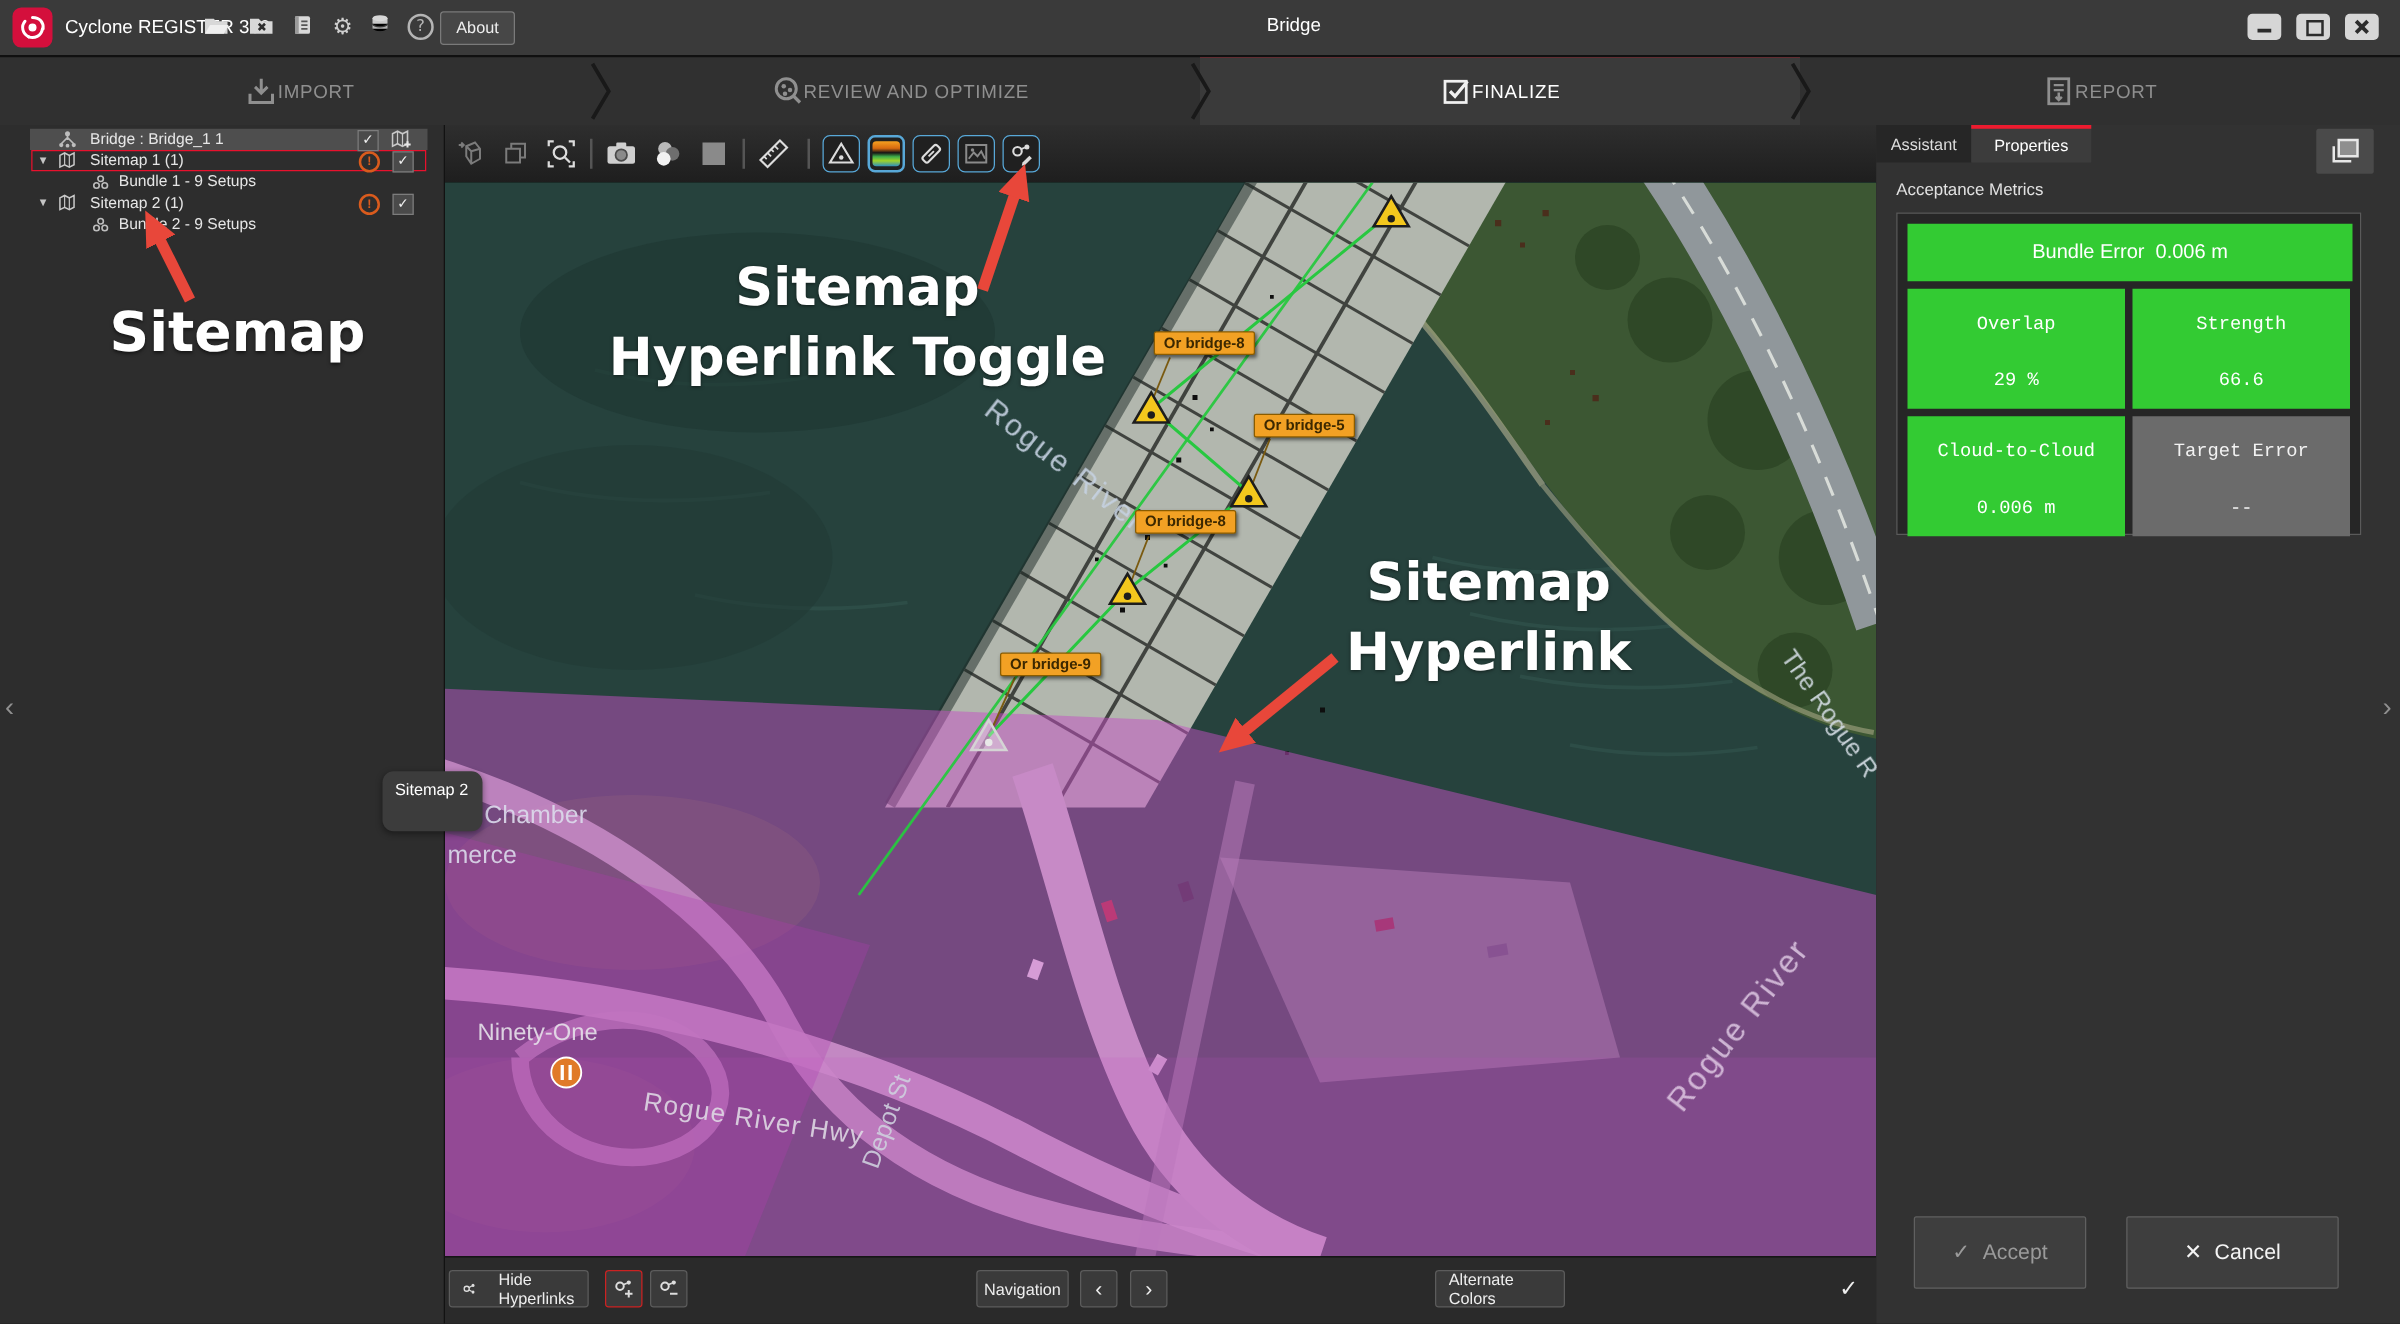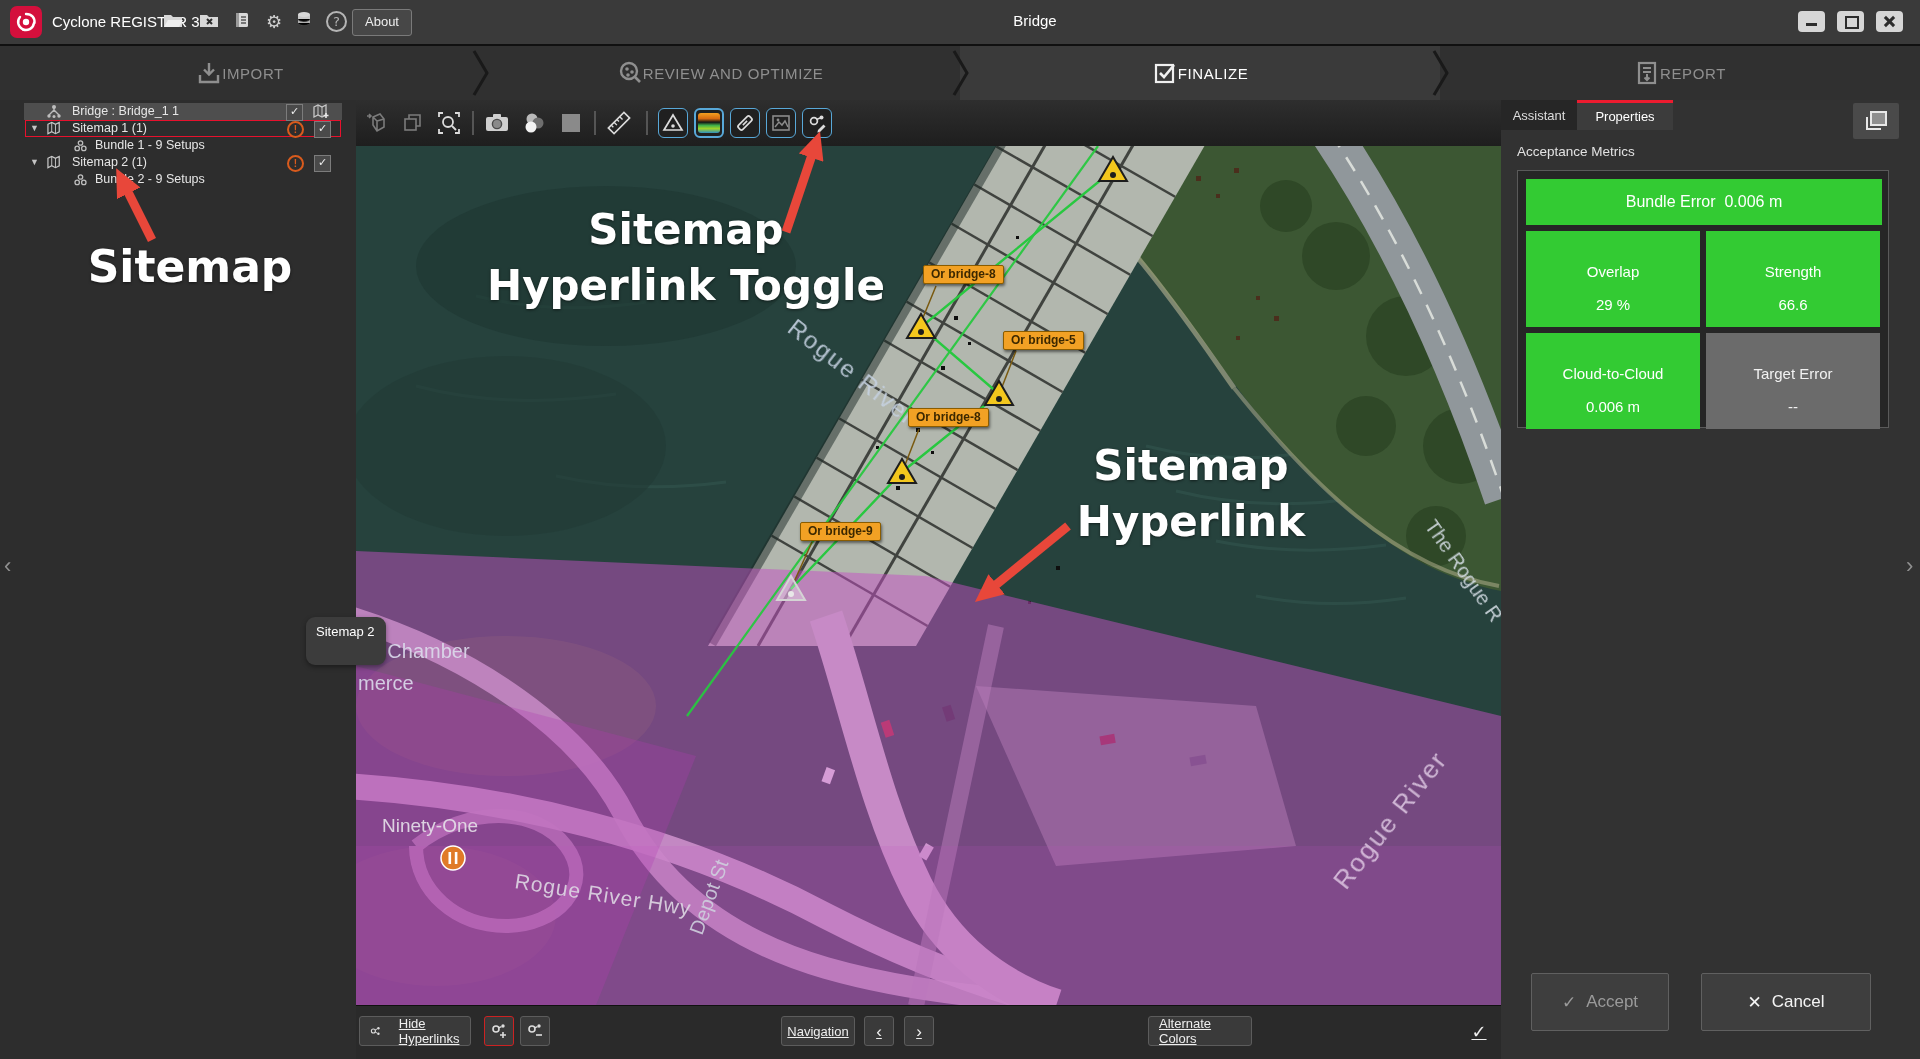--- a/index.html
+++ b/index.html
@@ -27,21 +27,21 @@
   #ribbon{position:absolute;left:0;top:46px;width:1920px;height:54px;background:#303030;border-bottom:1px solid #161616;}
   .rstep{position:absolute;top:0;height:54px;width:480px;display:flex;align-items:center;justify-content:center;
          color:#8f8f8f;font-size:15px;letter-spacing:.6px;cursor:pointer;}
   .rstep.active{background:#3a3a3a;color:#ffffff;}
   #ribbon-redline{position:absolute;left:960px;top:0;width:480px;height:4px;background:#ed1b2f;}
   .chev{position:absolute;top:4px;height:46px;width:18px;}
   .chev svg{width:18px;height:46px;}
   .ric{width:26px;height:26px;}
 
   
-  #left-panel{position:absolute;left:0;top:100px;width:355px;height:959px;background:#2d2d2d;border-right:1px solid #121212;padding-left:18px;}
+  #left-panel{position:absolute;left:0;top:100px;width:355px;height:959px;background:#2d2d2d;border-right:1px solid #121212;}
   .tree-row{position:absolute;left:0;width:355px;height:17px;font-size:12.5px;line-height:17px;color:#e6e6e6;cursor:pointer;}
   .tlabel{position:absolute;top:0;white-space:nowrap;}
   .ticon{position:absolute;top:1px;width:16px;height:15px;}
   .caret{position:absolute;top:0;font-size:9px;color:#c4c4c4;line-height:17px;}
   .chk{position:absolute;width:15px;height:15px;top:1px;background:#4a4a4a;border:1px solid #7c7c7c;color:#f0f0f0;
        font-size:11px;line-height:14px;text-align:center;font-family:"DejaVu Sans",sans-serif;}
   .warn{position:absolute;width:13px;height:13px;top:1px;border:2px solid #d95b1d;border-radius:50%;color:#d95b1d;
         font-size:10px;font-weight:bold;line-height:13px;text-align:center;}
   #row1-hl{position:absolute;left:24px;top:3px;width:318px;height:17px;background:#4e4e4e;}
   #row2-red{position:absolute;left:25px;top:20px;width:316px;height:17px;border:1px solid #e8112d;box-sizing:border-box;}
@@ -59,38 +59,38 @@
   #thermal-fill{width:22px;height:20px;border-radius:3px;
      background:linear-gradient(#f5a020 0%,#d86a10 28%,#151515 46%,#3fae4a 62%,#9fd22a 78%,#2e8fbe 100%);}
   #map-view{position:absolute;left:0;top:46px;width:1145px;height:859px;overflow:hidden;background:#26423d;}
   .maptag{position:absolute;background:#f2a124;border:1px solid #8a5c00;border-radius:2px;color:#3c2800;
           font-size:12px;font-weight:bold;padding:1px 7px 2px;box-shadow:1px 2px 3px rgba(0,0,0,.5);z-index:20;cursor:pointer;}
   #arrow-overlay{position:absolute;left:0;top:0;width:1145px;height:959px;z-index:40;pointer-events:none;}
 
   
   #canvas-bottom{position:absolute;left:0;top:905px;width:1145px;height:54px;background:#2a2a2a;border-top:1px solid #111;}
   .bbtn{position:absolute;top:10px;height:30px;background:#3a3a3a;border:1px solid #5c5c5c;border-radius:3px;color:#eee;
-        font-size:13px;display:flex;align-items:center;justify-content:center;gap:18px;box-sizing:border-box;cursor:pointer;padding:0 10px;text-decoration:underline;}
+        font-size:13px;display:flex;align-items:center;justify-content:center;gap:18px;box-sizing:border-box;cursor:pointer;padding:0 10px;}
   .bbtn.sq{width:30px;padding:0;}
   .navglyph{font-size:17px;line-height:1;}
 
   
   #right-panel{position:absolute;left:1501px;top:100px;width:419px;height:959px;background:#323232;}
   .rtab{position:absolute;top:0;height:30px;font-size:13px;color:#ddd;display:flex;align-items:center;justify-content:center;cursor:pointer;}
   #tab-assistant{left:0;width:76px;background:#262626;}
   #tab-properties{left:76px;width:96px;background:#3c3c3c;border-top:3px solid #ed1b2f;box-sizing:border-box;color:#fff;}
   #panel-layout-btn{position:absolute;left:352px;top:3px;width:46px;height:36px;background:#4a4a4a;border-radius:2px;
                     display:flex;align-items:center;justify-content:center;cursor:pointer;}
   #metrics-title{position:absolute;left:16px;top:44px;font-size:13.5px;color:#e2e2e2;}
   #metrics-box{position:absolute;left:16px;top:70px;width:372px;height:258px;background:#262626;border:1px solid #5a5a5a;
                box-sizing:border-box;padding:8px;}
   .tile{box-sizing:border-box;color:#fff;text-align:center;}
   .tile.green{background:#33cb33;} .tile.gray{background:#6b6b6b;color:#f2f2f2;}
   #tile-bundle{width:356px;height:46px;line-height:46px;font-size:16px;margin-bottom:6px;}
-  .tile.half{width:175px;height:96px;display:flex;flex-direction:column;justify-content:space-between;padding:32px 4px 14px;font-size:15px;}
+  .tile.half{width:175px;height:96px;display:flex;flex-direction:column;justify-content:space-between;padding:20px 4px 14px;font-size:15px;font-family:Liberation Mono, monospace;}
   .tilerow{display:flex;gap:6px;margin-bottom:6px;}
   .panelbtn{position:absolute;height:58px;background:#3e3e3e;border:1px solid #606060;border-radius:2px;font-size:17px;
             display:flex;align-items:center;justify-content:center;gap:10px;cursor:pointer;box-sizing:border-box;}
   #accept-btn{left:30px;top:873px;width:138px;color:#9a9a9a;}
   #cancel-btn{left:200px;top:873px;width:170px;color:#f4f4f4;}
   .bicon{font-family:"DejaVu Sans",sans-serif;}
 
   #tooltip{position:absolute;left:306px;top:617px;width:80px;height:48px;background:#3c3c3c;border-radius:9px;z-index:60;
            color:#fff;font-size:13px;padding:7px 0 0 10px;box-sizing:border-box;box-shadow:0 2px 5px rgba(0,0,0,.4);}
   .edgechev{position:absolute;top:555px;font-size:22px;color:#909090;z-index:5;cursor:pointer;line-height:1;}

